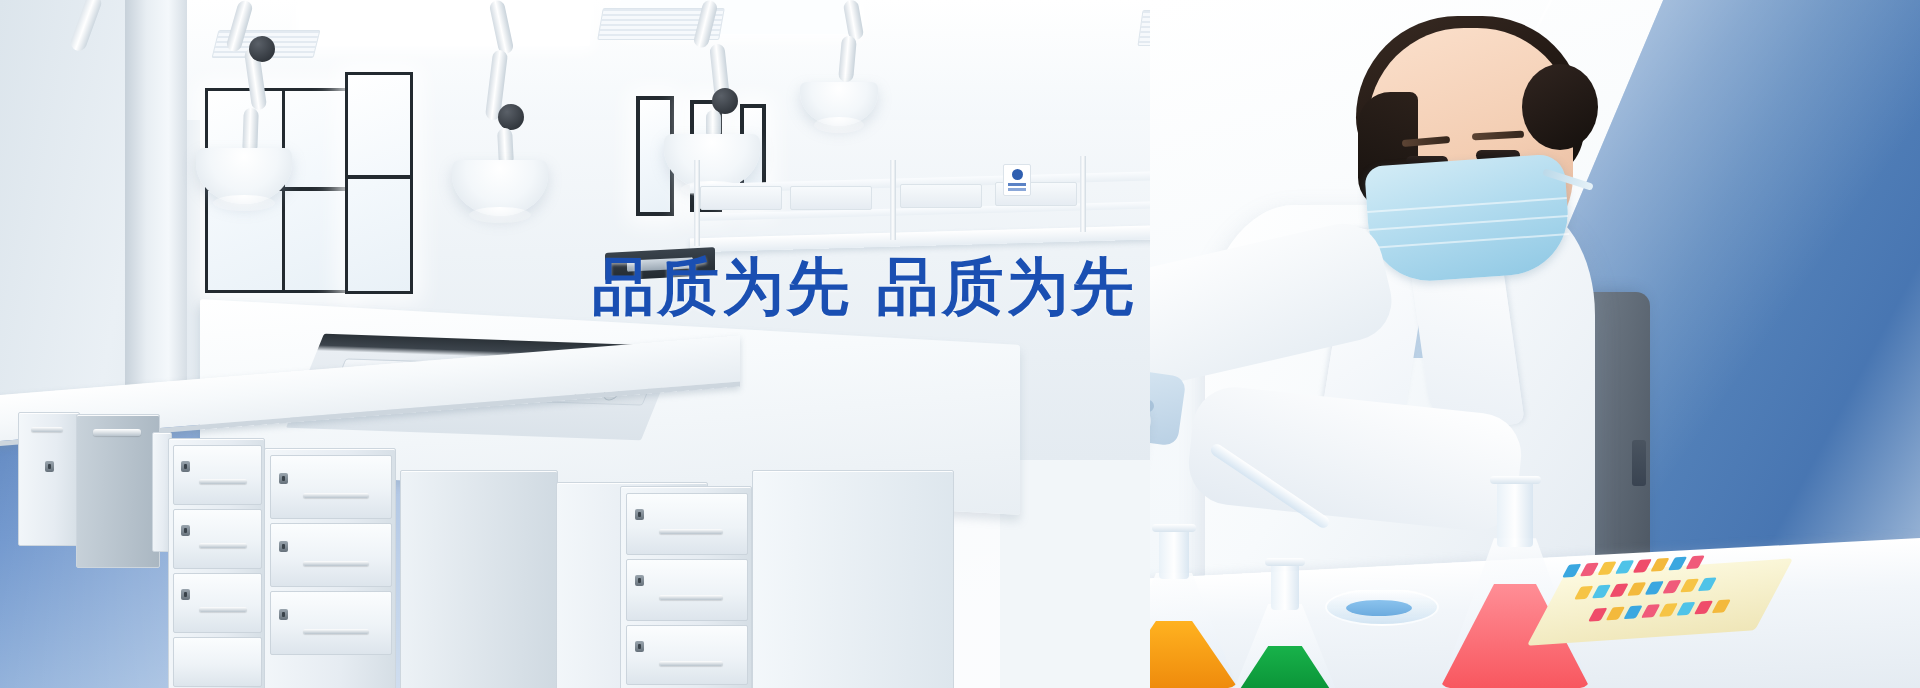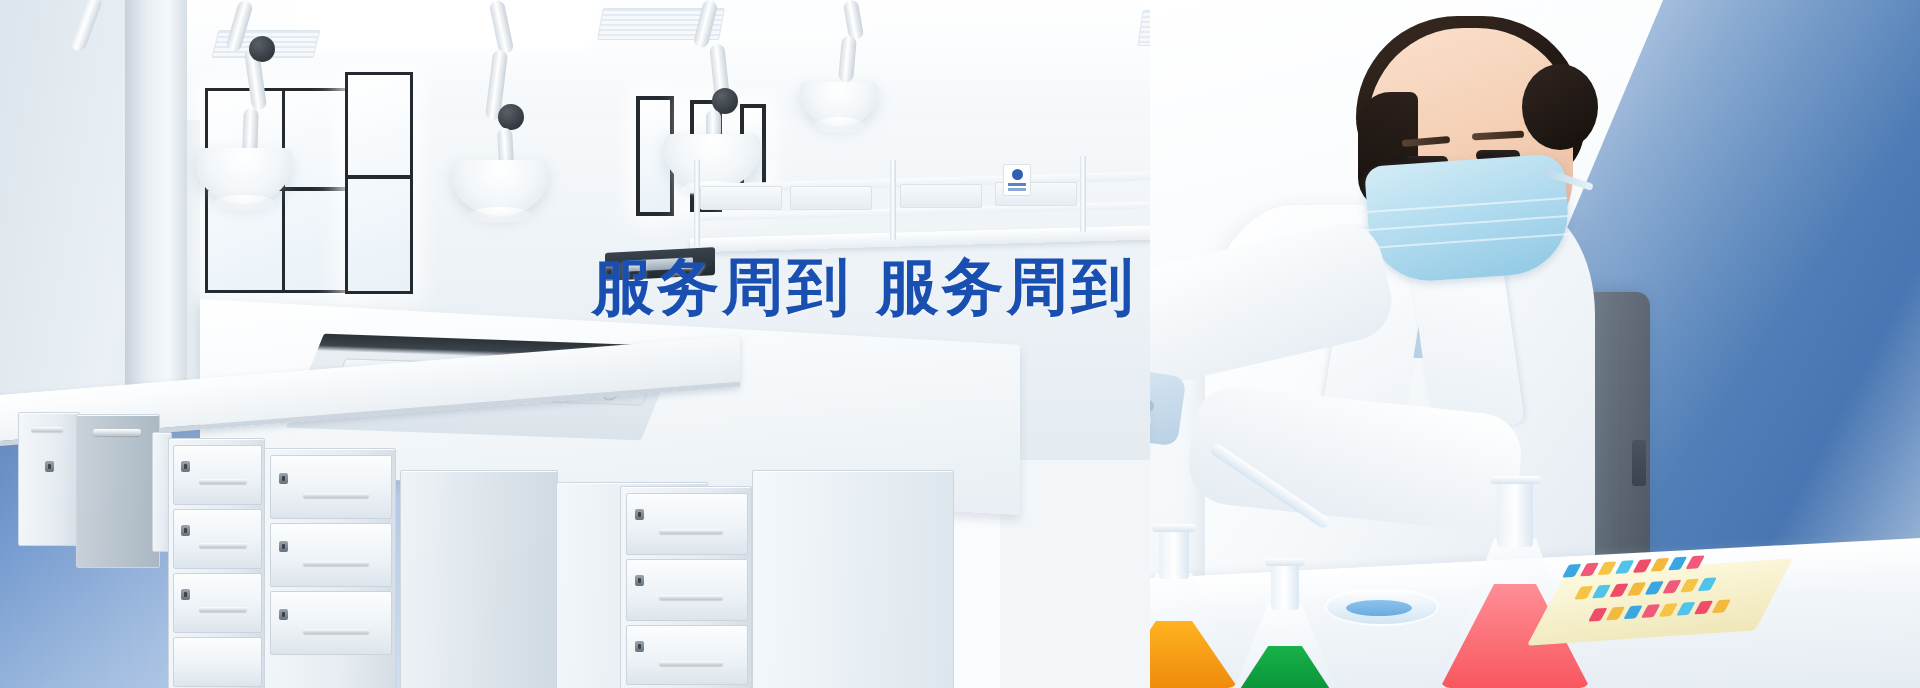--- a/index.html
+++ b/index.html
@@ -718,16 +718,16 @@
       <div class="tip" style="background:#3aa7e0"></div>
         <div class="tip" style="background:#f05a7a"></div>
       <div class="tip" style="background:#f6c445"></div>
         <div class="tip" style="background:#4fc3e8"></div>
       <div class="tip" style="background:#ef4c6a"></div>
         <div class="tip" style="background:#f3b93c"></div>
     </div>
   </div>
 
   <div class="overlay">
-    <div class="headline">服务周到 服务周到</div>
+    <div class="headline">品质为先 品质为先</div>
   </div>
 
 </div>
 
 </body></html>

